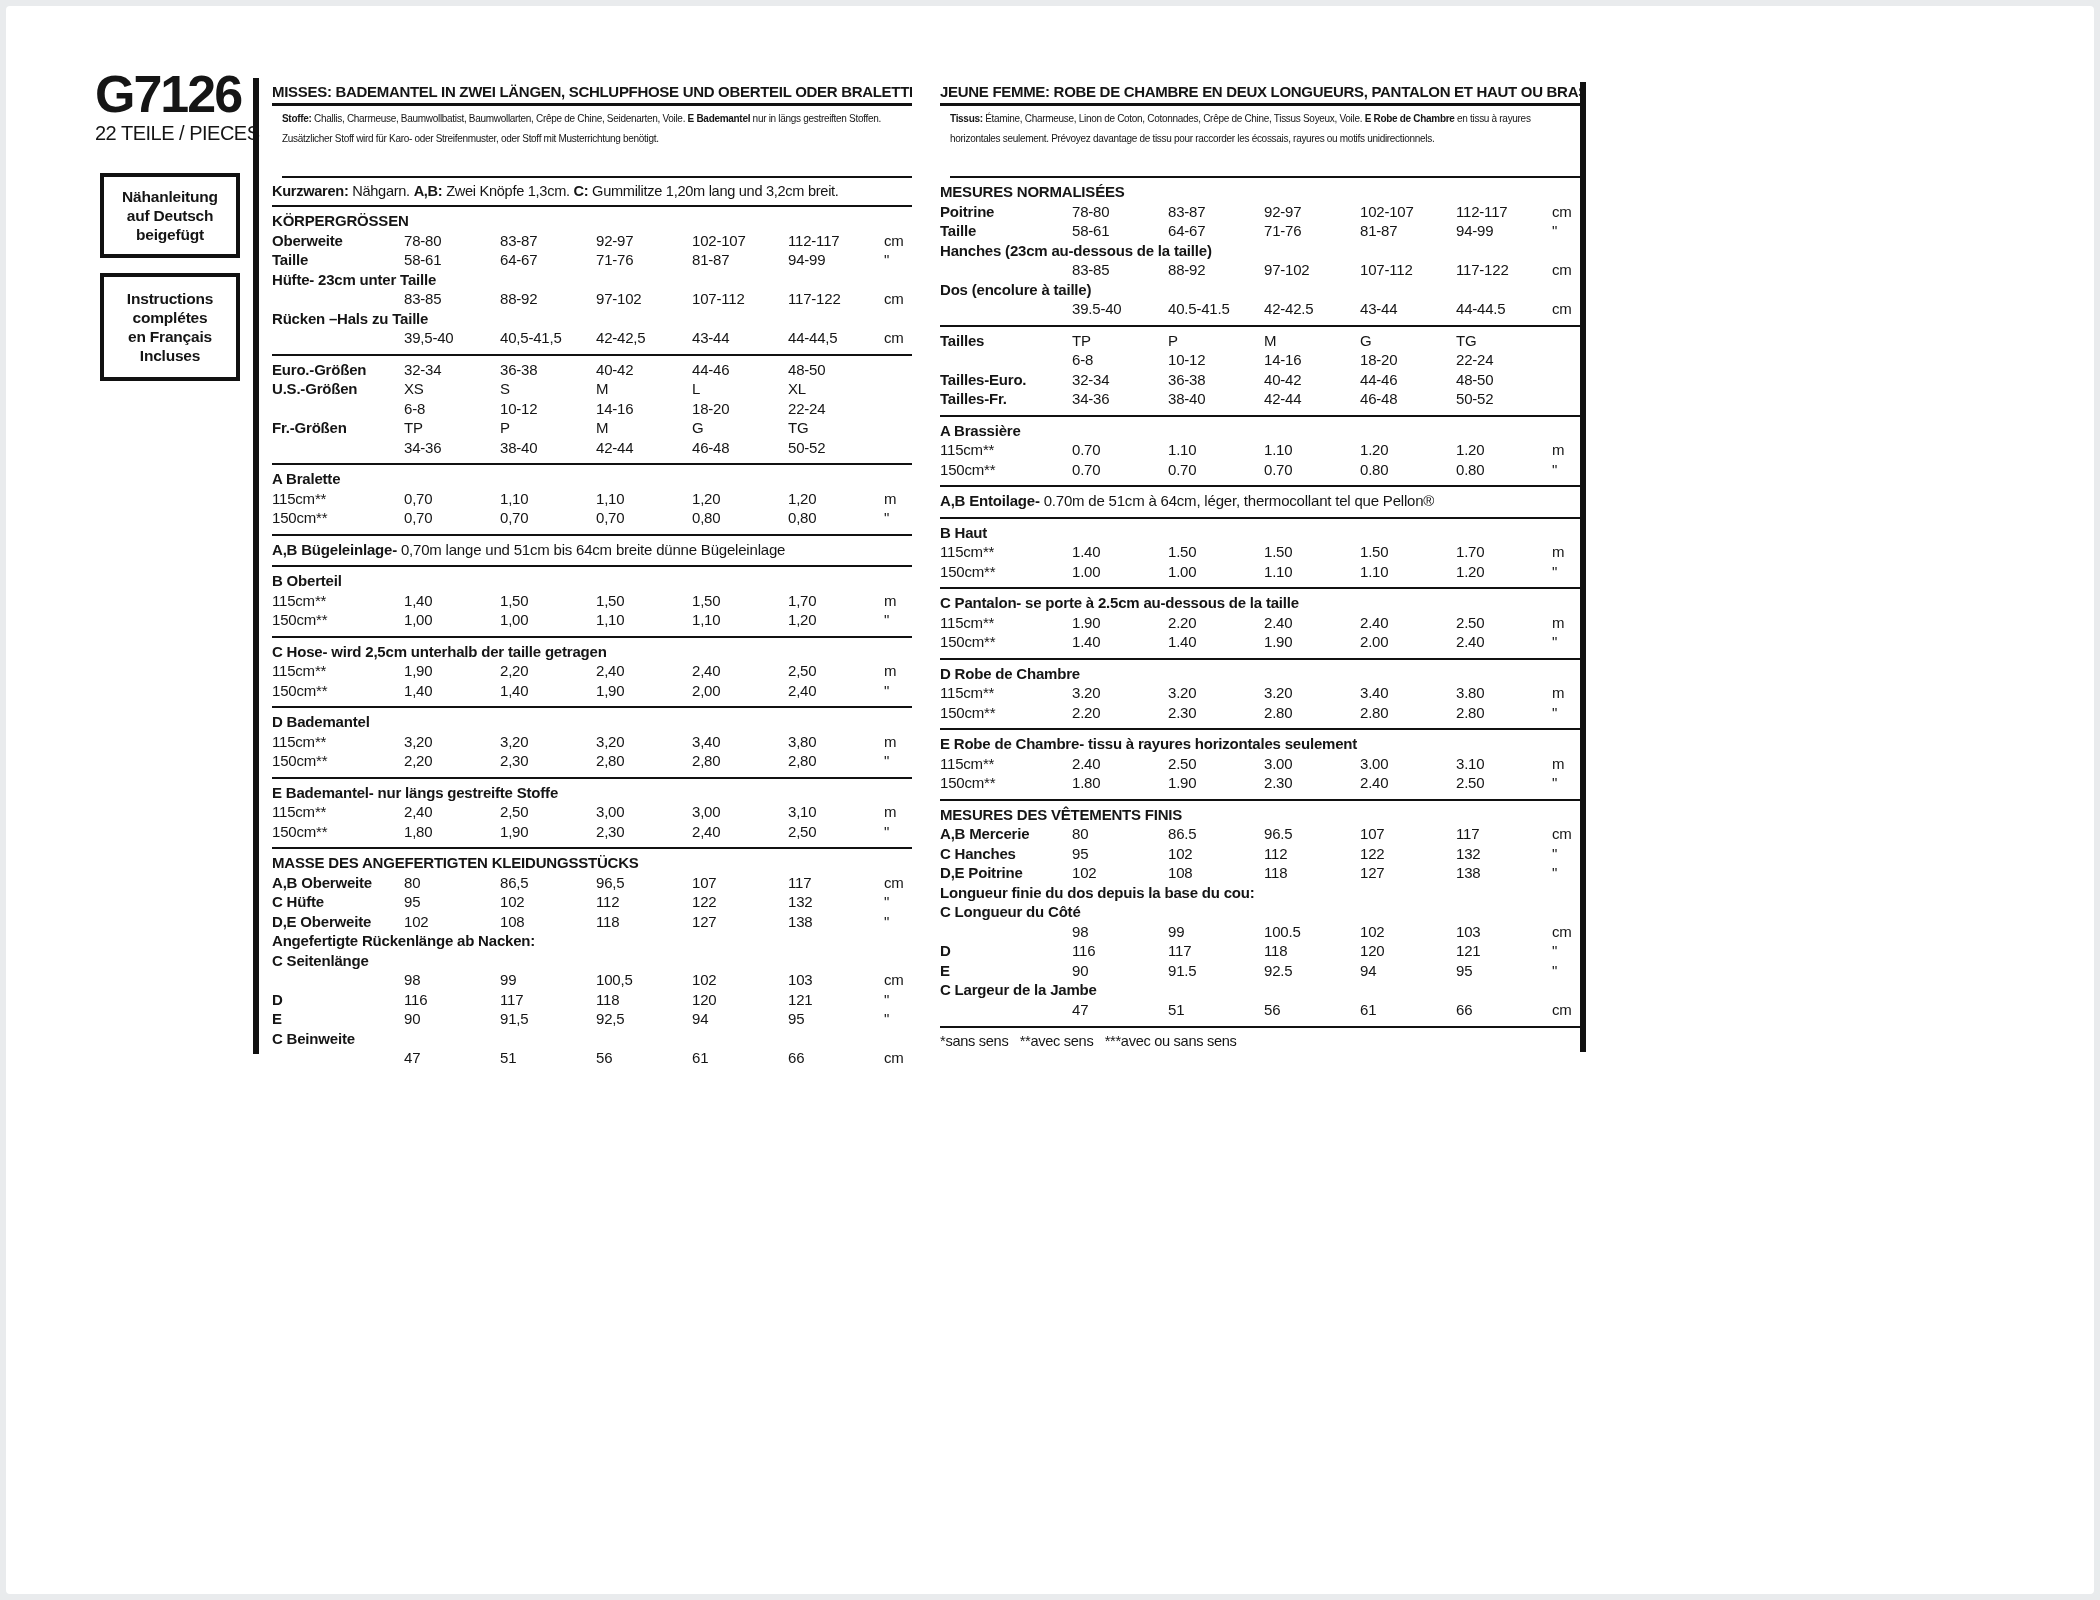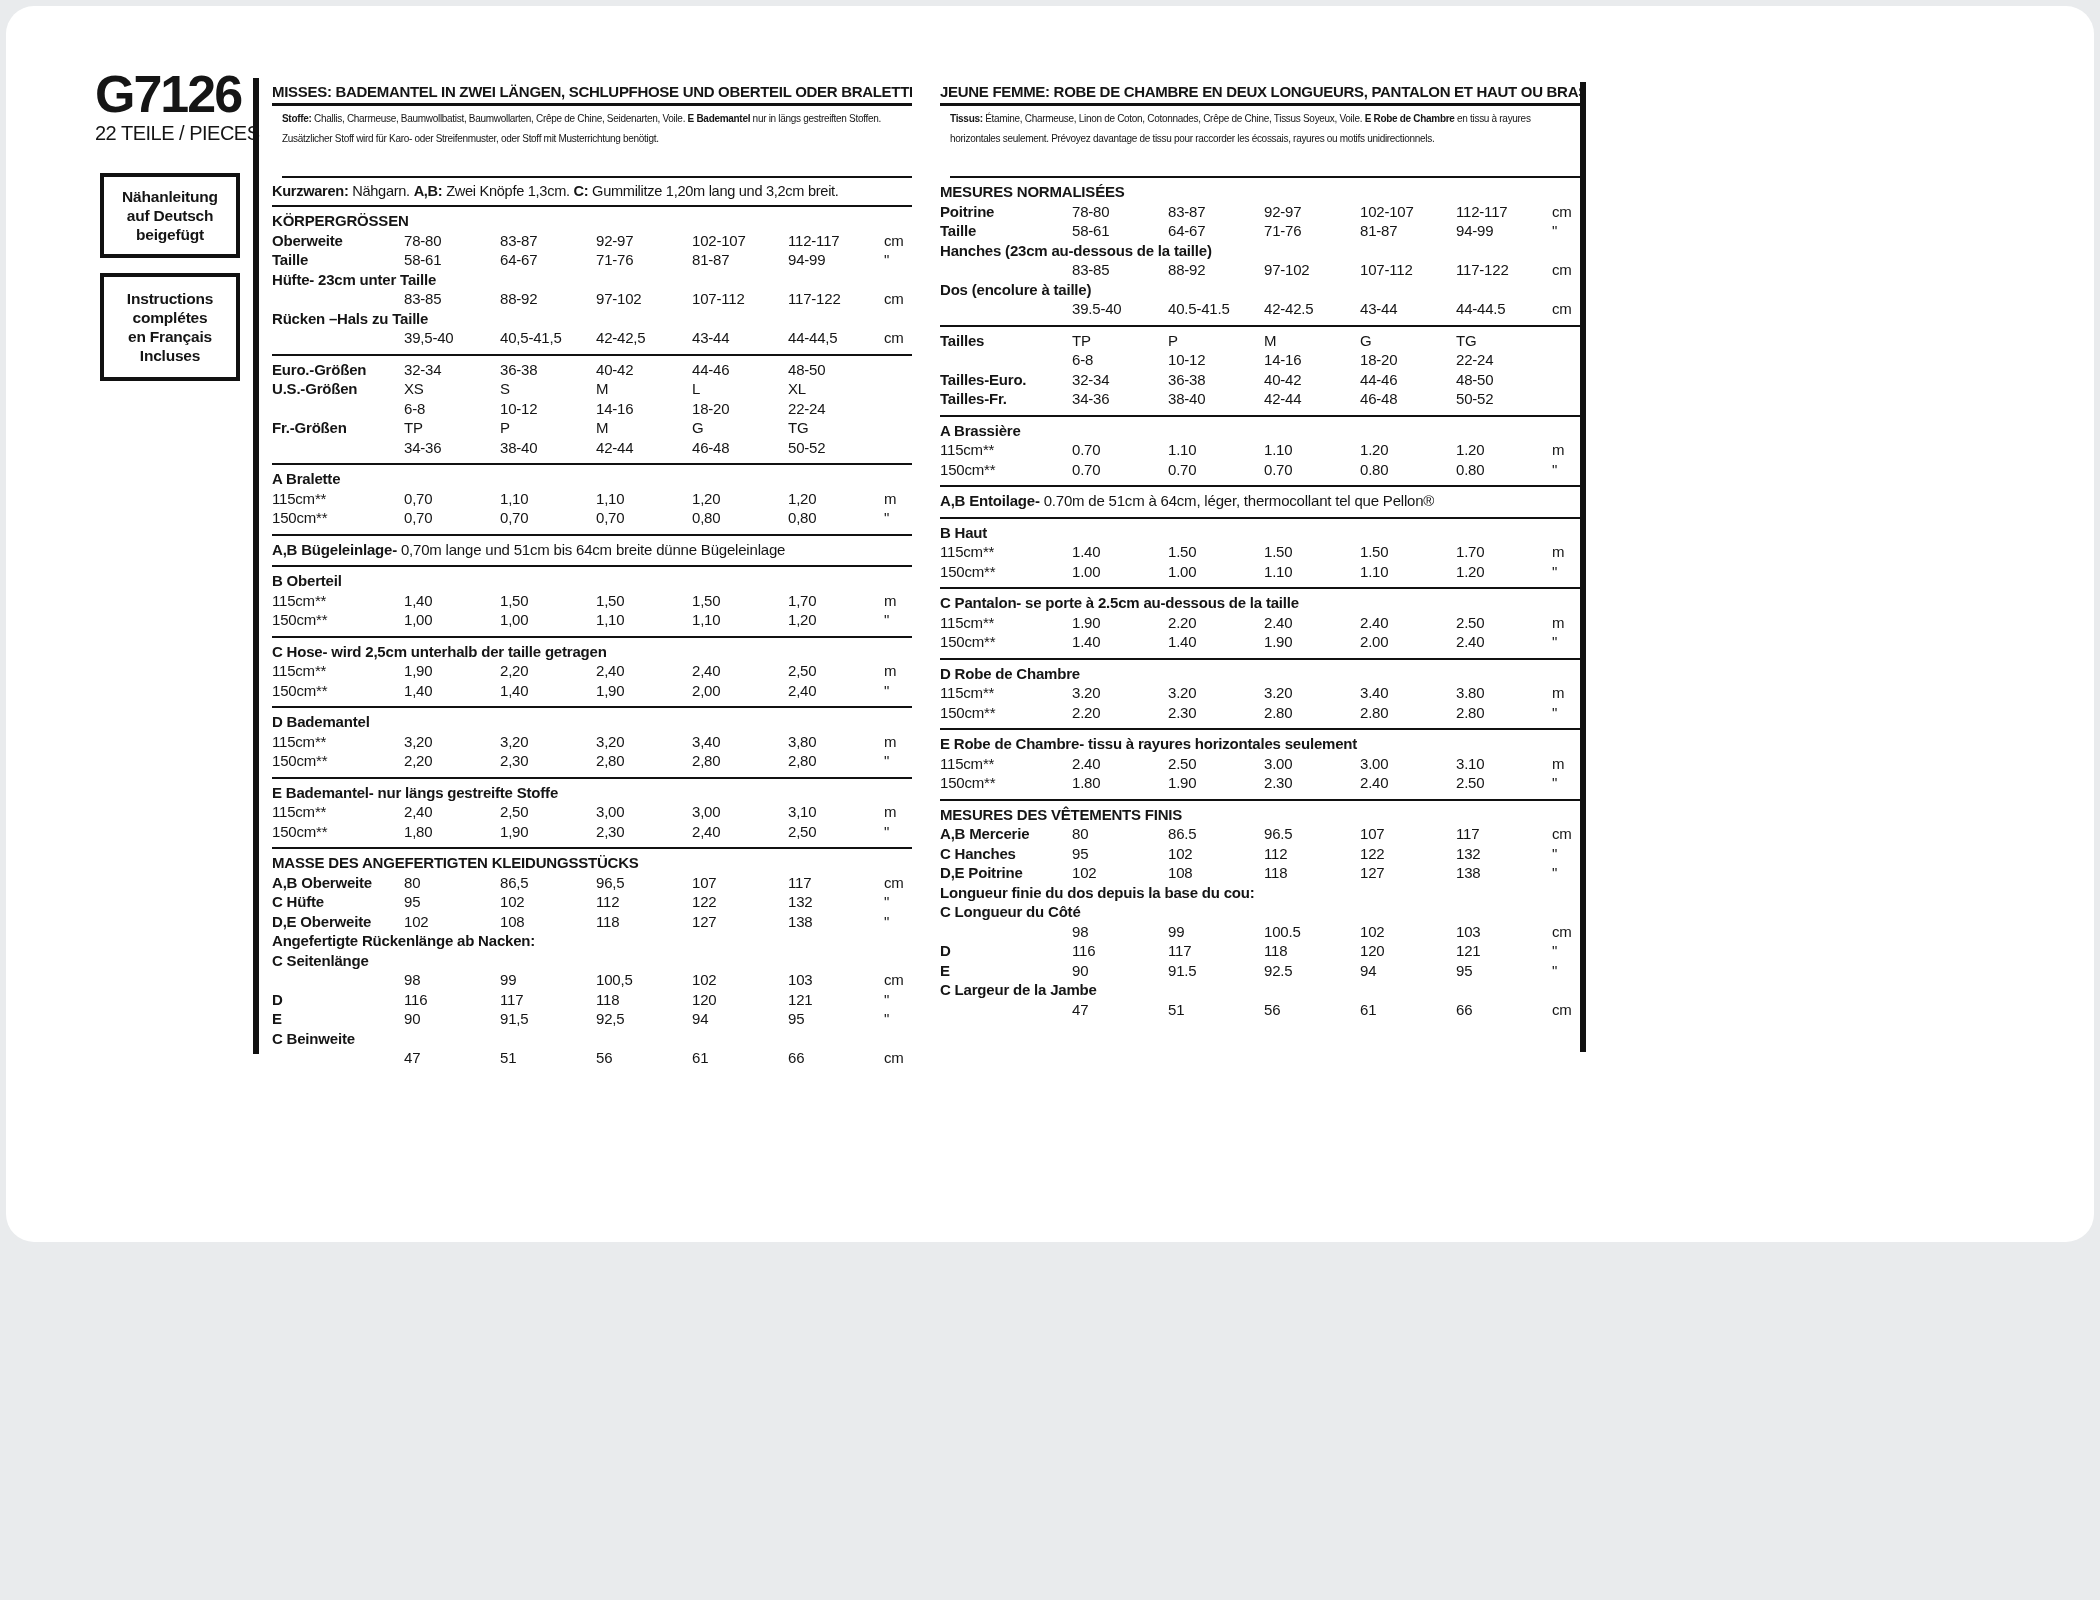--- a/index.html
+++ b/index.html
@@ -1,21 +1,21 @@
 <!DOCTYPE html>
 <html><head>
 <meta charset="utf-8">
 <style>
   html,body{margin:0;padding:0;background:#e9ebed;}
   .page{
     position:relative;
-    width:2088px;height:1236px;
+    width:2088px;height:1588px;
     margin:6px;
     background:#ffffff;
-    border-radius:28px;
+    border-radius:4px;
     font-family:"Liberation Sans", sans-serif;
     color:#151515;
     letter-spacing:-0.2px;
     overflow:hidden;
   }
   
   .left-rail{position:absolute;left:89px;top:64px;width:156px;}
   .brand-code{font-weight:bold;font-size:52px;letter-spacing:-2px;line-height:48px;white-space:nowrap;}
   .pieces{font-size:20px;letter-spacing:-0.5px;margin-top:4px;white-space:nowrap;}
   .notice-box{
@@ -619,15 +619,16 @@
             <div class="cell label"></div>
             <div class="cell">47</div>
             <div class="cell">51</div>
             <div class="cell">56</div>
             <div class="cell">61</div>
             <div class="cell">66</div>
             <div class="cell unit">cm</div>
           </div>
         </div>
       </div>
+    <div class="footnote">*sans sens   **avec sens   ***avec ou sans sens</div>
   </div>
 
 </div>
 
 </body></html>

